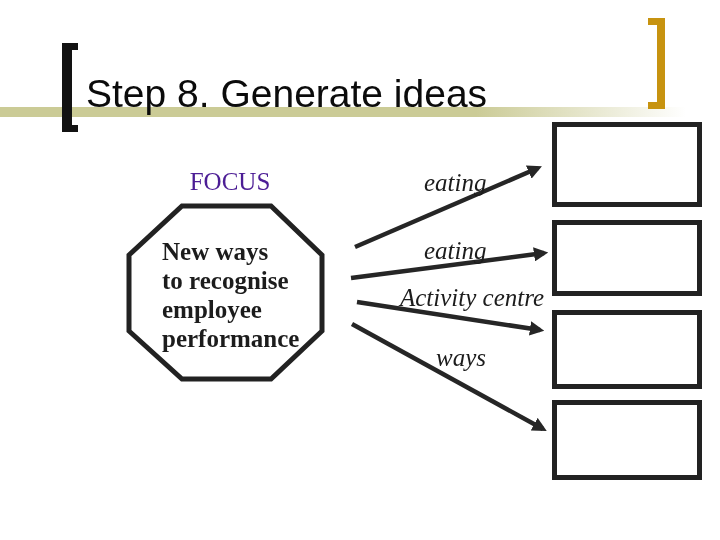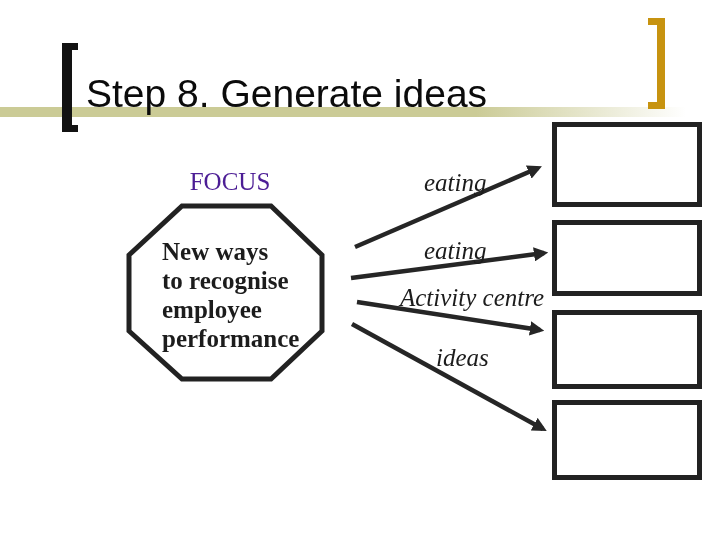--- a/index.html
+++ b/index.html
@@ -114,20 +114,20 @@
   </svg>
 
   <div class="focus-text">New ways
 to recognise
 employee
 performance</div>
 
   <div class="idea-label l0">eating</div>
   <div class="idea-label l1">eating</div>
   <div class="idea-label l2">Activity centre</div>
-  <div class="idea-label l3">ideas</div>
+  <div class="idea-label l3">ways</div>
 
   <div class="idea-box b0"></div>
   <div class="idea-box b1"></div>
   <div class="idea-box b2"></div>
   <div class="idea-box b3"></div>
 
 </div>
 
 </body></html>

